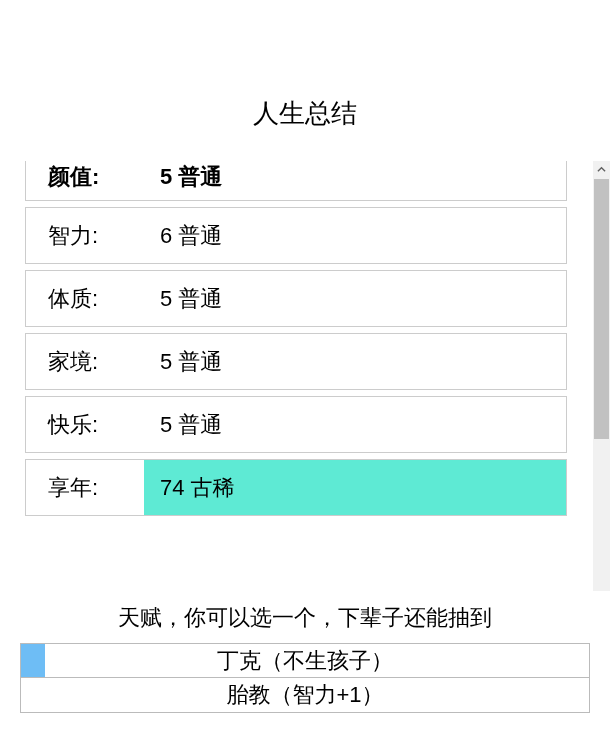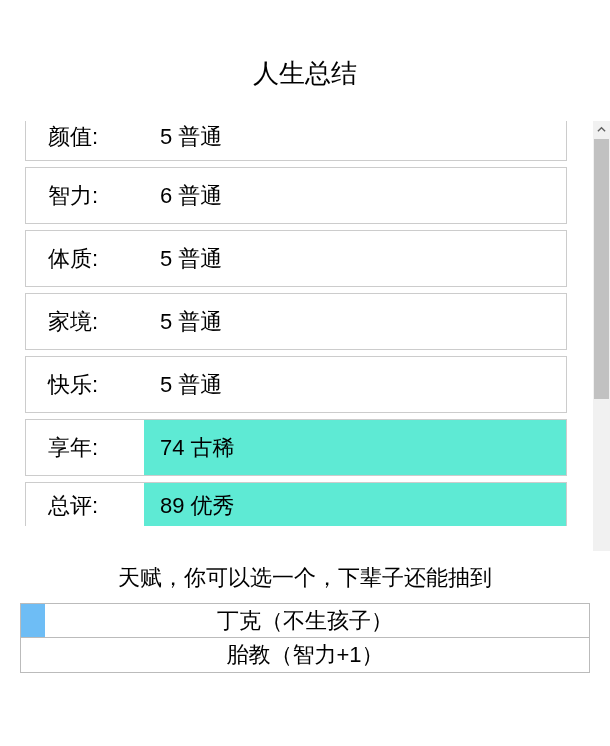--- a/index.html
+++ b/index.html
@@ -12,21 +12,21 @@
       background: #fff;
       width: 610px;
       height: 746px;
       overflow: hidden;
       position: relative;
     }
     .page-title {
       text-align: center;
       font-size: 26px;
       font-weight: 400;
-      padding: 56px 0 30px;
+      padding: 96px 0 30px;
       color: #000;
     }
     .scroll-area {
       position: relative;
       width: 100%;
       height: 430px;
     }
     .stats-container {
       padding: 0 25px 0 25px;
       width: calc(100% - 18px);
@@ -74,20 +74,21 @@
       padding-bottom: 8px;
     }
     .stat-row.first {
       align-items: flex-start;
     }
     .stat-row.first .stat-label,
     .stat-row.first .stat-value {
       display: flex;
       align-items: center;
       height: 100%;
+      font-weight: bold;
     }
     .stat-row.last .stat-label,
     .stat-row.last .stat-value {
       display: flex;
       align-items: flex-start;
       padding-top: 8px;
       height: 100%;
     }
     .scrollbar-track {
       position: absolute;
@@ -182,24 +183,20 @@
       <div class="stat-value">5 普通</div>
     </div>
     <div class="stat-row">
       <div class="stat-label">快乐:</div>
       <div class="stat-value">5 普通</div>
     </div>
     <div class="stat-row">
       <div class="stat-label">享年:</div>
       <div class="stat-value highlight">74 古稀</div>
     </div>
-    <div class="stat-row last">
-      <div class="stat-label">总评:</div>
-      <div class="stat-value highlight">89 优秀</div>
-    </div>
   </div>
   <div class="scrollbar-track">
     <div class="scrollbar-arrow up">
       <svg viewBox="0 0 10 10">
           <path d="M1 7 L5 3 L9 7" fill="none" stroke="#606060" stroke-width="1.5"></path>
         </svg>
     </div>
     <div class="scrollbar-thumb" style="top:18px;"></div>
   </div>
 </div>

